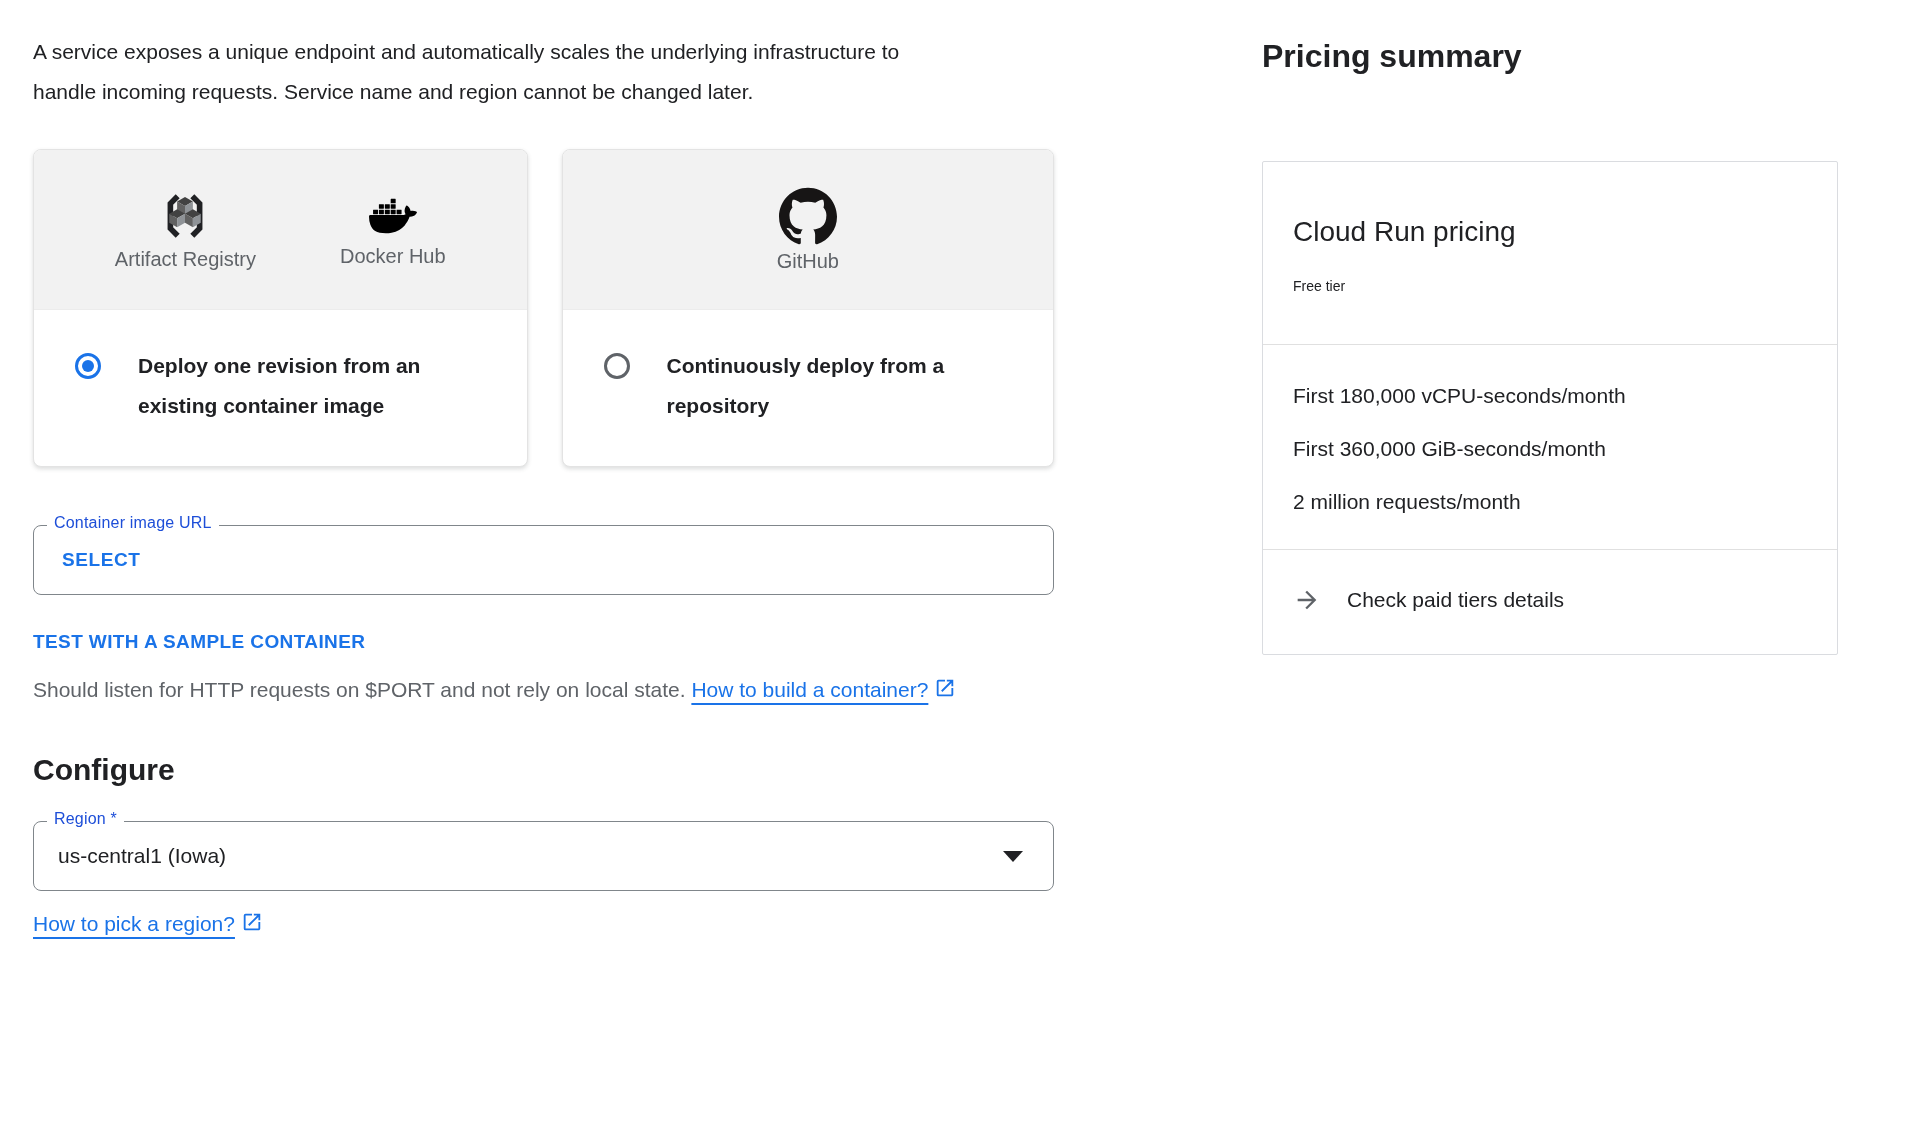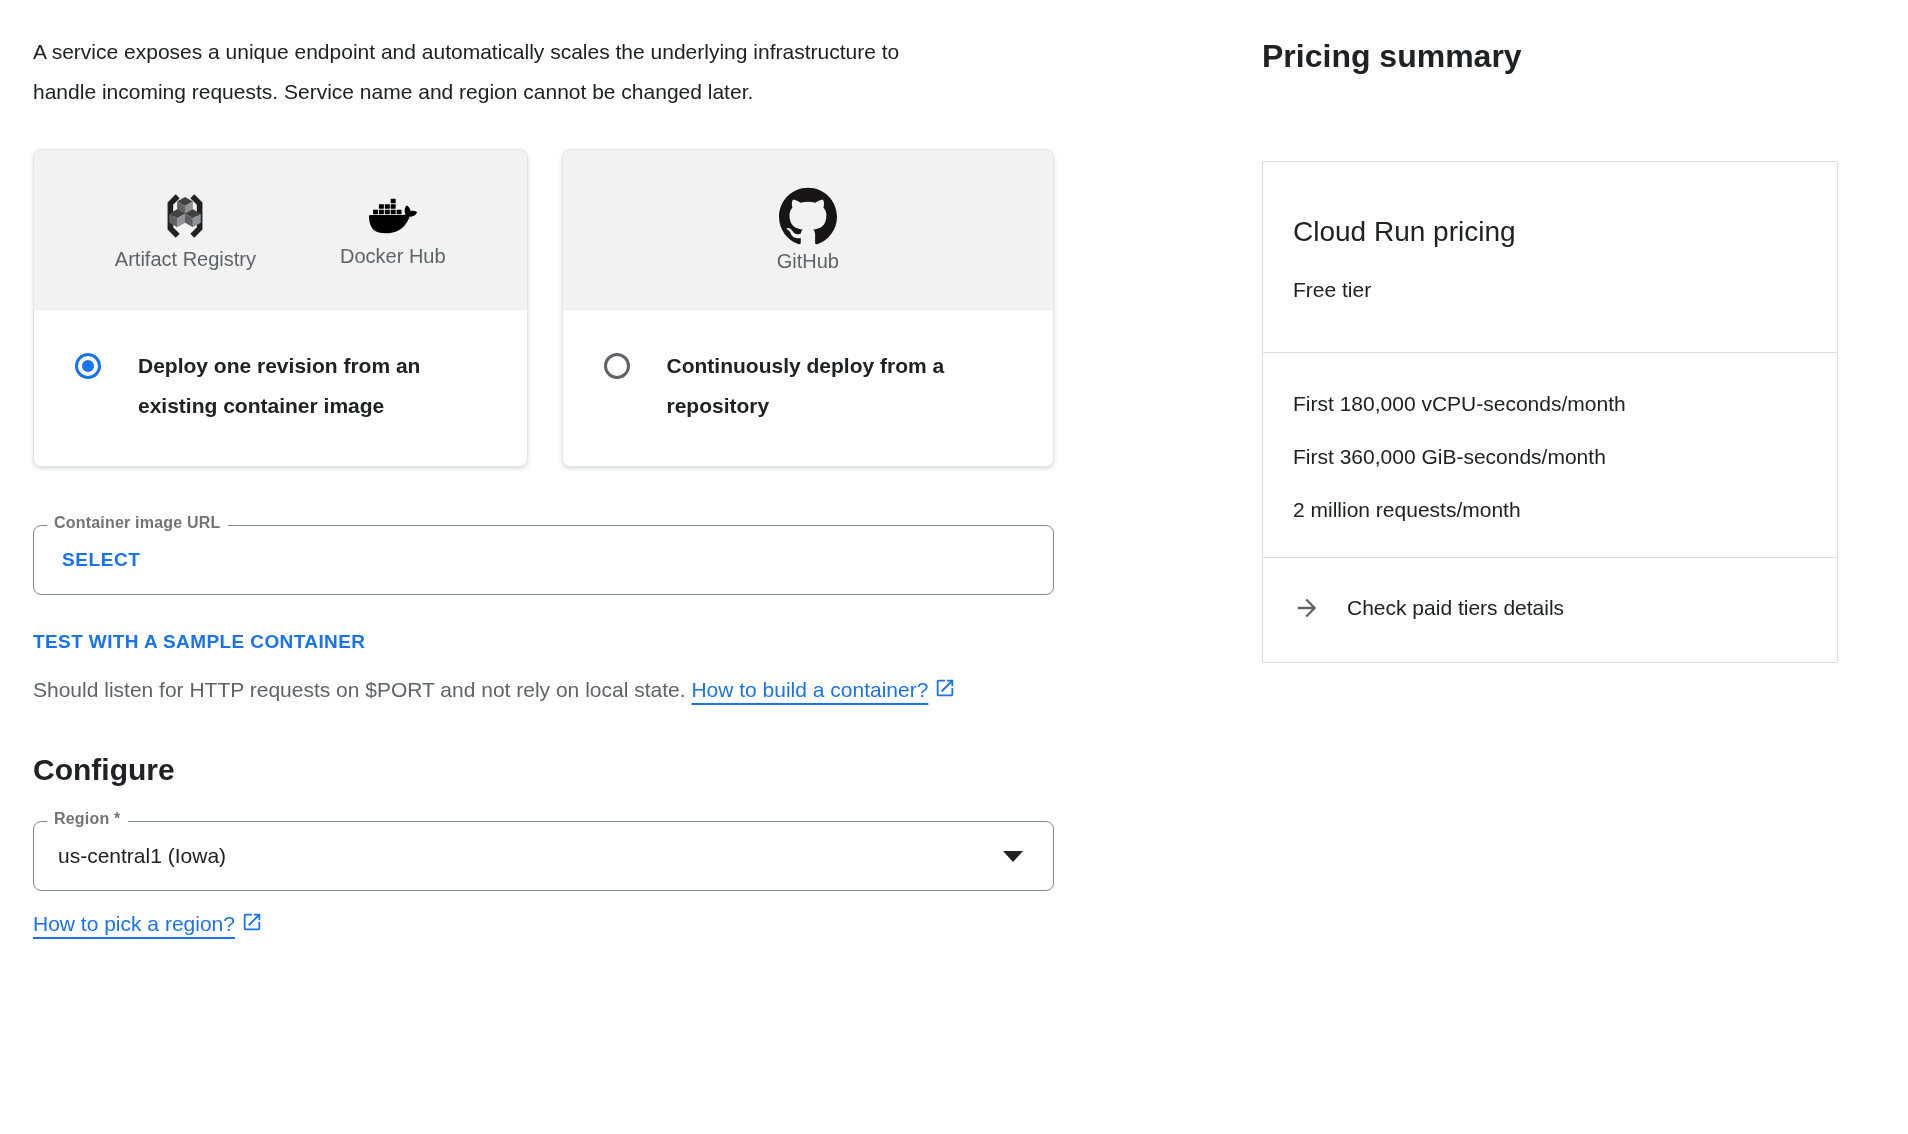--- a/index.html
+++ b/index.html
@@ -26,21 +26,21 @@
   .radio { flex: none; width: 26px; height: 26px; border-radius: 50%; margin-top: 7px;
     border: 3px solid #5f6368; position: relative; cursor: pointer; }
   .radio.selected { border-color: #1a73e8; }
   .radio.selected::after { content: ""; position: absolute; left: 50%; top: 50%;
     width: 12px; height: 12px; margin: -6px 0 0 -6px; border-radius: 50%; background: #1a73e8; }
   .radio-label { font-size: 21px; line-height: 40px; margin-left: 37px; max-width: 330px; color: #202124; font-weight: bold; }
 
   .field { position: relative; width: 1021px; height: 70px; border: 1px solid #80868b;
     border-radius: 8px; display: flex; align-items: center; padding: 0 24px; background: #fff; }
   .field-label { position: absolute; top: -12px; left: 13px; background: #fff; padding: 0 7px;
-    font-size: 16px; font-weight: bold; color: #737373; letter-spacing: .2px; white-space: nowrap; }
+    font-size: 16px; font-weight: normal; color: #1d4ed8; letter-spacing: .2px; white-space: nowrap; }
   .field input { flex: 1; border: none; outline: none; background: transparent;
     font-family: inherit; font-size: 21px; color: #202124; padding: 0; }
   .select-btn { border: none; background: none; color: #1a73e8; font-family: inherit;
     font-size: 19px; font-weight: bold; letter-spacing: .6px; cursor: pointer; padding: 6px 4px; }
   .caret { flex: none; width: 0; height: 0; border-left: 10px solid transparent;
     border-right: 10px solid transparent; border-top: 11px solid #202124; margin-right: 6px; }
 
   .url-field { margin-bottom: 36px; }
   .test-link { display: inline-block; color: #1a73e8; font-size: 19px; font-weight: bold;
     letter-spacing: .4px; text-decoration: none; cursor: pointer; margin-bottom: 18px; }
@@ -51,21 +51,21 @@
 
   .configure-h { font-size: 30px; font-weight: bold; color: #202124; margin: 44px 0 34px; }
   .name-field { margin-bottom: 52px; }
   .region-wrap { margin-bottom: 0; }
   .region-link-row { margin-top: 20px; font-size: 21px; }
 
   .pricing-h { font-size: 32px; font-weight: bold; color: #202124; margin-bottom: 86px; }
   .pricing-card { width: 576px; border: 1px solid #dadce0; border-radius: 2px; background: #fff; }
   .pc-head { padding: 54px 30px 50px; }
   .pc-title { font-size: 28px; color: #202124; margin-bottom: 30px; }
-  .pc-sub { font-size: 21px; color: #202124; }
+  .pc-sub { font-size: 14px; color: #202124; }
   .pc-divider { border-top: 1px solid #e0e0e0; }
   .pc-items { padding: 38px 30px 34px; }
   .pc-items p { font-size: 21px; color: #202124; margin-bottom: 27px; line-height: 26px; }
   .pc-items p:last-child { margin-bottom: 0; }
   .pc-link { padding: 36px 30px 40px; display: flex; align-items: center; gap: 26px; cursor: pointer; }
   .pc-link span { font-size: 21px; color: #202124; }
 </style>
 </head>
 <body>
 

